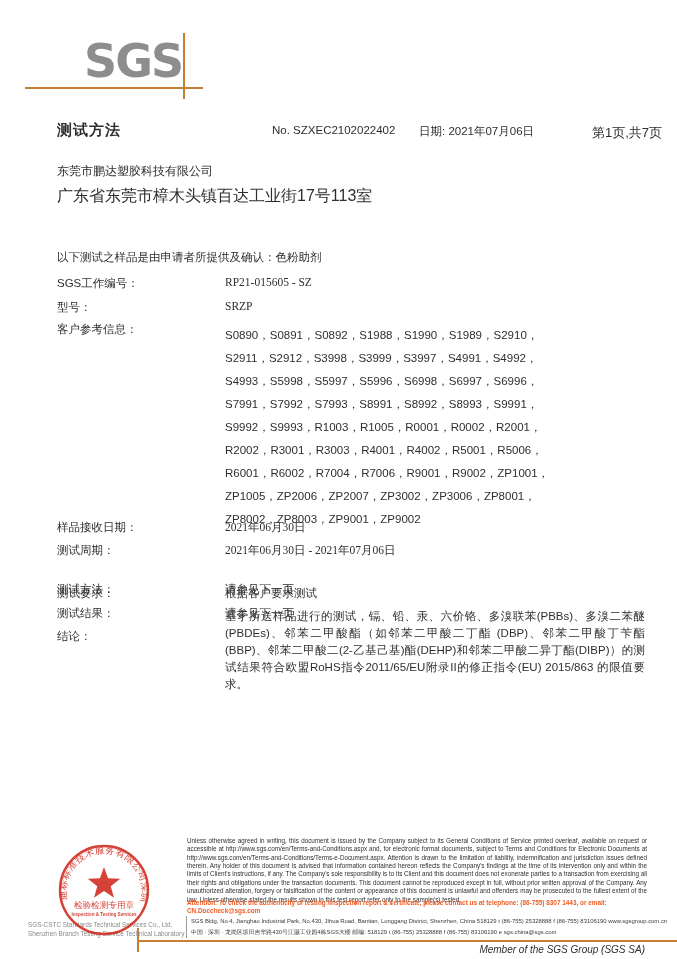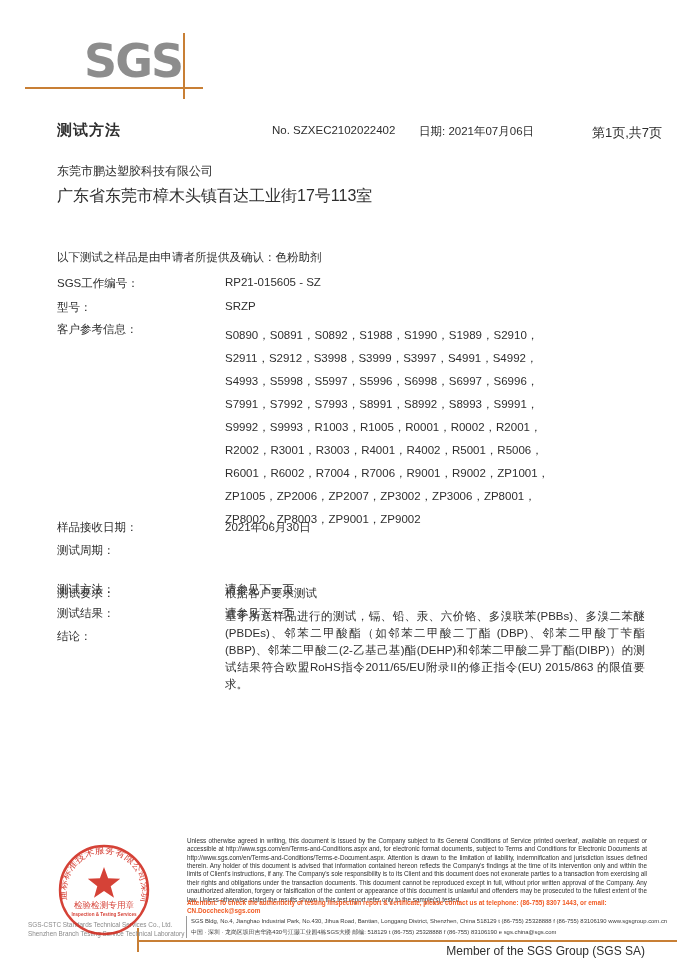--- a/index.html
+++ b/index.html
@@ -22,21 +22,21 @@
   .report-no { position:absolute; left:231px; top:124px; font-size:11.5px;padding-left:41px; }
   .hdr-date  { position:absolute; left:419px; top:124px; font-size:11.5px; }
   .page-info { position:absolute; left:556px; top:124px; font-size:13px;margin-left:36px; }
   
   .applicant-name    { position:absolute; left:57px; top:163px; font-size:12px; }
   .applicant-address { position:absolute; left:57px; top:186px; font-size:16px; }
   
   .intro { position:absolute; left:57px; top:250px; font-size:11.5px; }
   
   .lbl { position:absolute; left:57px; font-size:11.5px; }
-  .val { position:absolute; left:225px; font-size:11.5px; }
+  .val { position:absolute; left:225px; font-size:11.5px;font-family:Liberation Serif, serif; }
   .t-job   { top:276px; }
   .t-model { top:300px; }
   .t-ref   { top:322px; }
   .ref-lines { position:absolute; left:225px; top:324px; font-size:11.5px; line-height:23px; white-space:nowrap; }
   .t-recv  { top:520px; }
   .t-period{ top:543px; }
   .t-req   { top:586px; }
   .t-method{ top:582px; }
   .t-result{ top:606px; }
   .t-concl { top:629px; }
@@ -53,21 +53,21 @@
     position:absolute; left:187px; top:899px; width:460px;
     font-size:6.4px; line-height:1.3; font-weight:bold; color:#f05a22;
   }
   .addresses {
     position:absolute; left:186px; top:916px; width:470px;
     font-size:5.9px; line-height:11px; color:#3a3a3a;
     border-left:1px solid #9a9a9a; padding-left:4px; white-space:nowrap;
   }
   .footer-hline { position:absolute; left:137px; top:940px; width:540px; height:2px; background:#c87f35; }
   .footer-vmark { position:absolute; left:137px; top:928px; width:2px;  height:24px; background:#c87f35; }
-  .member { position:absolute; right:32px; top:944px; font-size:12px; color:#2e2e2e; }
+  .member { position:absolute; right:32px; top:944px; font-size:10px; color:#2e2e2e;font-style:italic; }
   
   .stamp { position:absolute; left:56px; top:842px; width:96px; height:96px; opacity:.88; }
   .stamp-company {
     position:absolute; left:28px; top:920px; width:175px;
     font-size:6.4px; line-height:9px; color:#8a8a8a;
   }
 </style>
 </head>
 <body>
 
@@ -103,20 +103,21 @@
     <div>R2002，R3001，R3003，R4001，R4002，R5001，R5006，</div>
     <div>R6001，R6002，R7004，R7006，R9001，R9002，ZP1001，</div>
     <div>ZP1005，ZP2006，ZP2007，ZP3002，ZP3006，ZP8001，</div>
     <div>ZP8002，ZP8003，ZP9001，ZP9002</div>
   </div>
 
   <span class="lbl t-recv">样品接收日期：</span>
   <span class="val t-recv">2021年06月30日</span>
 
   <span class="lbl t-period">测试周期：</span>
+  <span class="val t-period">2021年06月30日 - 2021年07月06日</span>
 
   <span class="lbl t-req">测试要求：</span>
   <span class="val t-req">根据客户要求测试</span>
 
   <span class="lbl t-method">测试方法：</span>
   <span class="val t-method">请参见下一页</span>
 
   <span class="lbl t-result">测试结果：</span>
   <span class="val t-result">请参见下一页</span>
 

